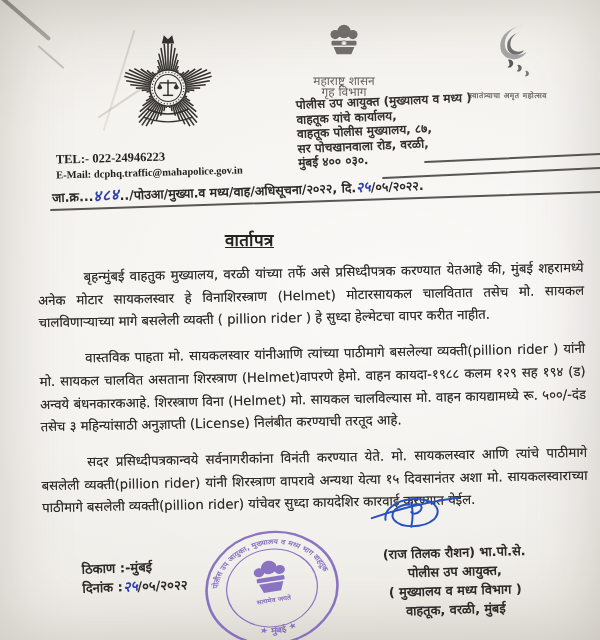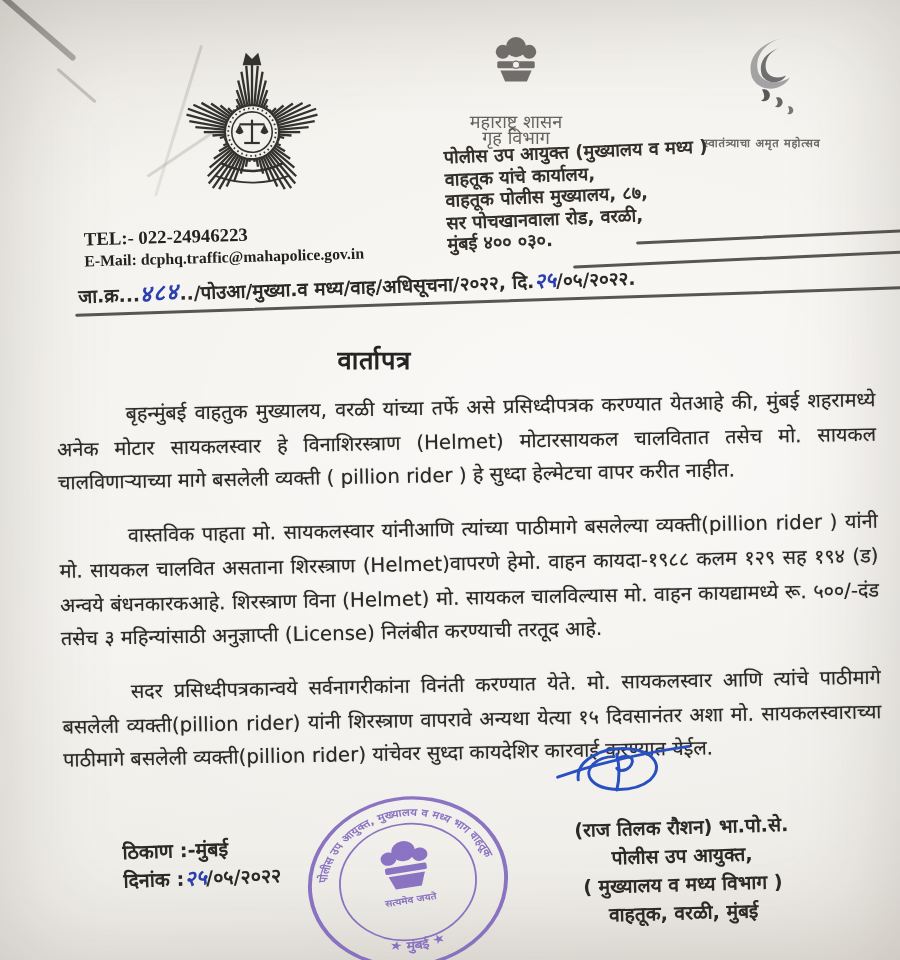--- a/index.html
+++ b/index.html
@@ -38,21 +38,21 @@
   .rule2{left:382px;top:172px;width:220px;transform:rotate(-2.6deg);}
   .rule3{left:50px;top:200px;width:552px;transform:rotate(-1.9deg);}
   .refline{left:52px;top:177px;width:552px;transform:rotate(-1.9deg);
     font-size:12.5px;font-weight:bold;color:#2c2a27;white-space:nowrap;}
   .hand{color:#2b3fae;font-size:15px;font-weight:bold;font-style:italic;
     display:inline-block;transform:rotate(-3deg);letter-spacing:1px;}
   .hand-small{color:#2b3fae;font-size:14px;font-weight:bold;font-style:italic;
     display:inline-block;transform:rotate(-4deg);}
   
   .title{left:0;top:228px;width:499px;text-align:center;font-size:17px;
-    font-weight:bold;color:#262422;letter-spacing:.5px;}
+    font-weight:bold;color:#262422;letter-spacing:.5px;text-decoration:underline;}
   .bodytext{left:40px;top:262px;width:546px;transform:rotate(-1.1deg);
     font-size:13.2px;line-height:1.72;text-align:justify;color:#2b2926;
     text-shadow:0 0 .6px rgba(45,43,40,.5);}
   .bodytext p{margin:0 0 13px 0;text-indent:46px;}
   
   .placedate{left:82px;top:558px;transform:rotate(-2deg);font-size:13px;
     font-weight:bold;color:#2c2a27;line-height:19px;}
   .stamp{left:202px;top:518px;width:140px;height:140px;
     transform:rotate(-9deg) scaleY(.85);opacity:.88;}
   .signature{left:368px;top:489px;width:95px;height:48px;}

